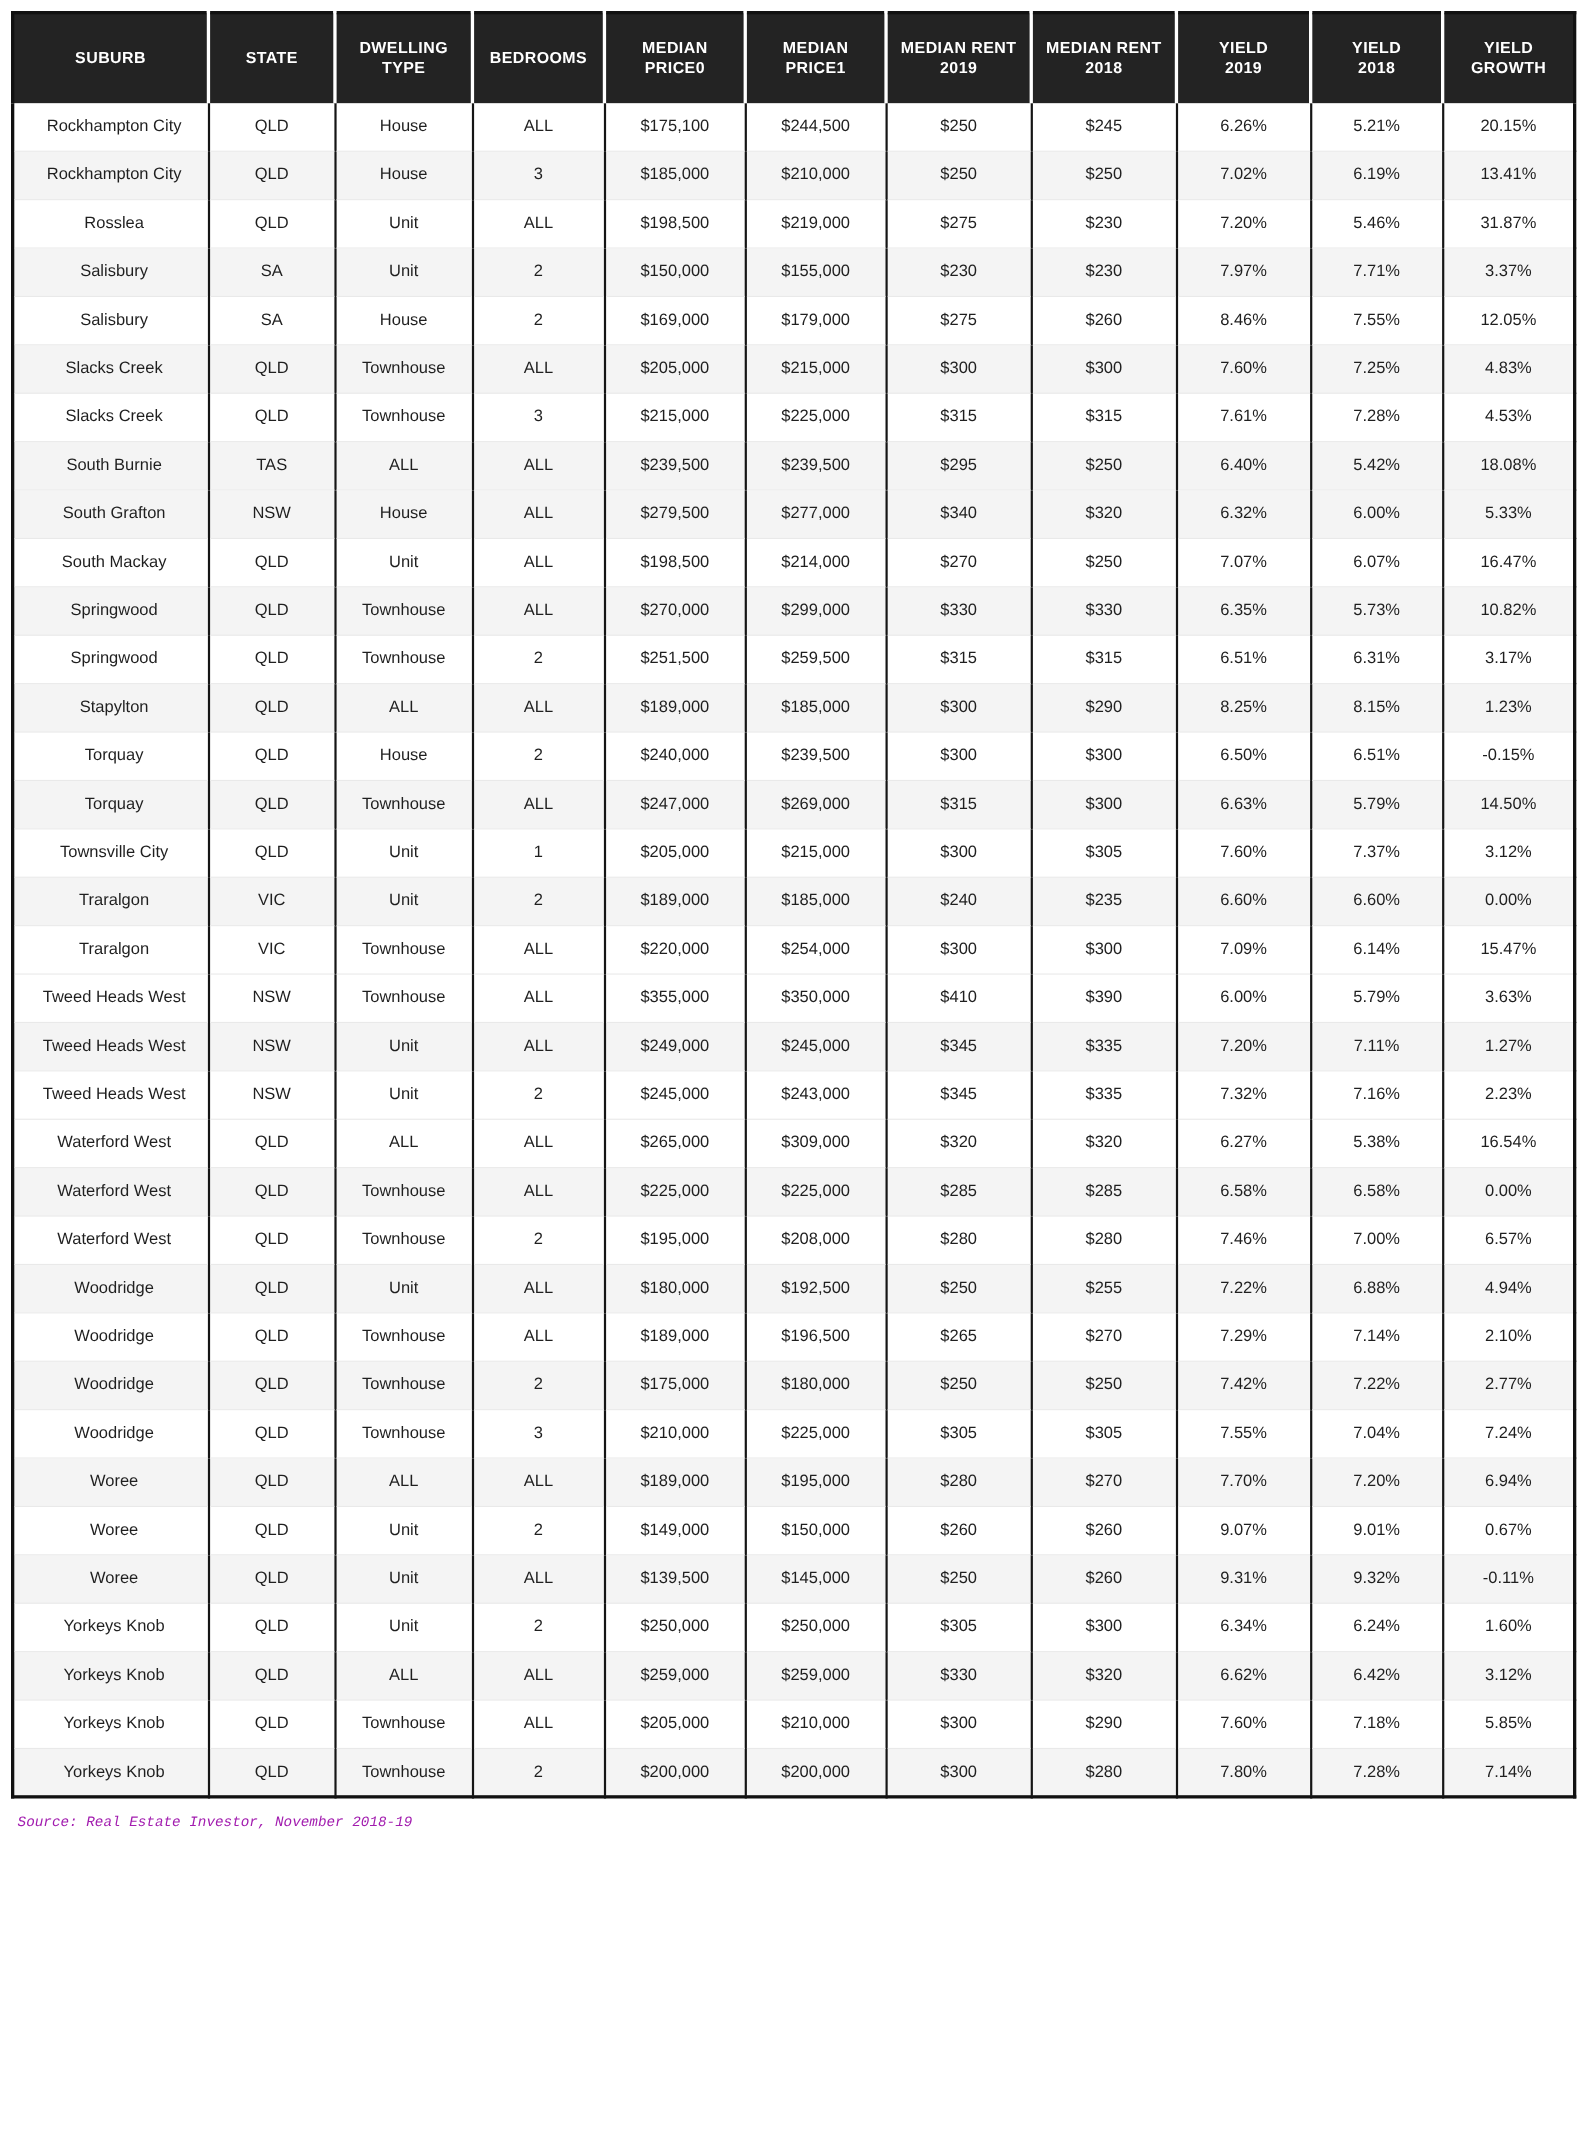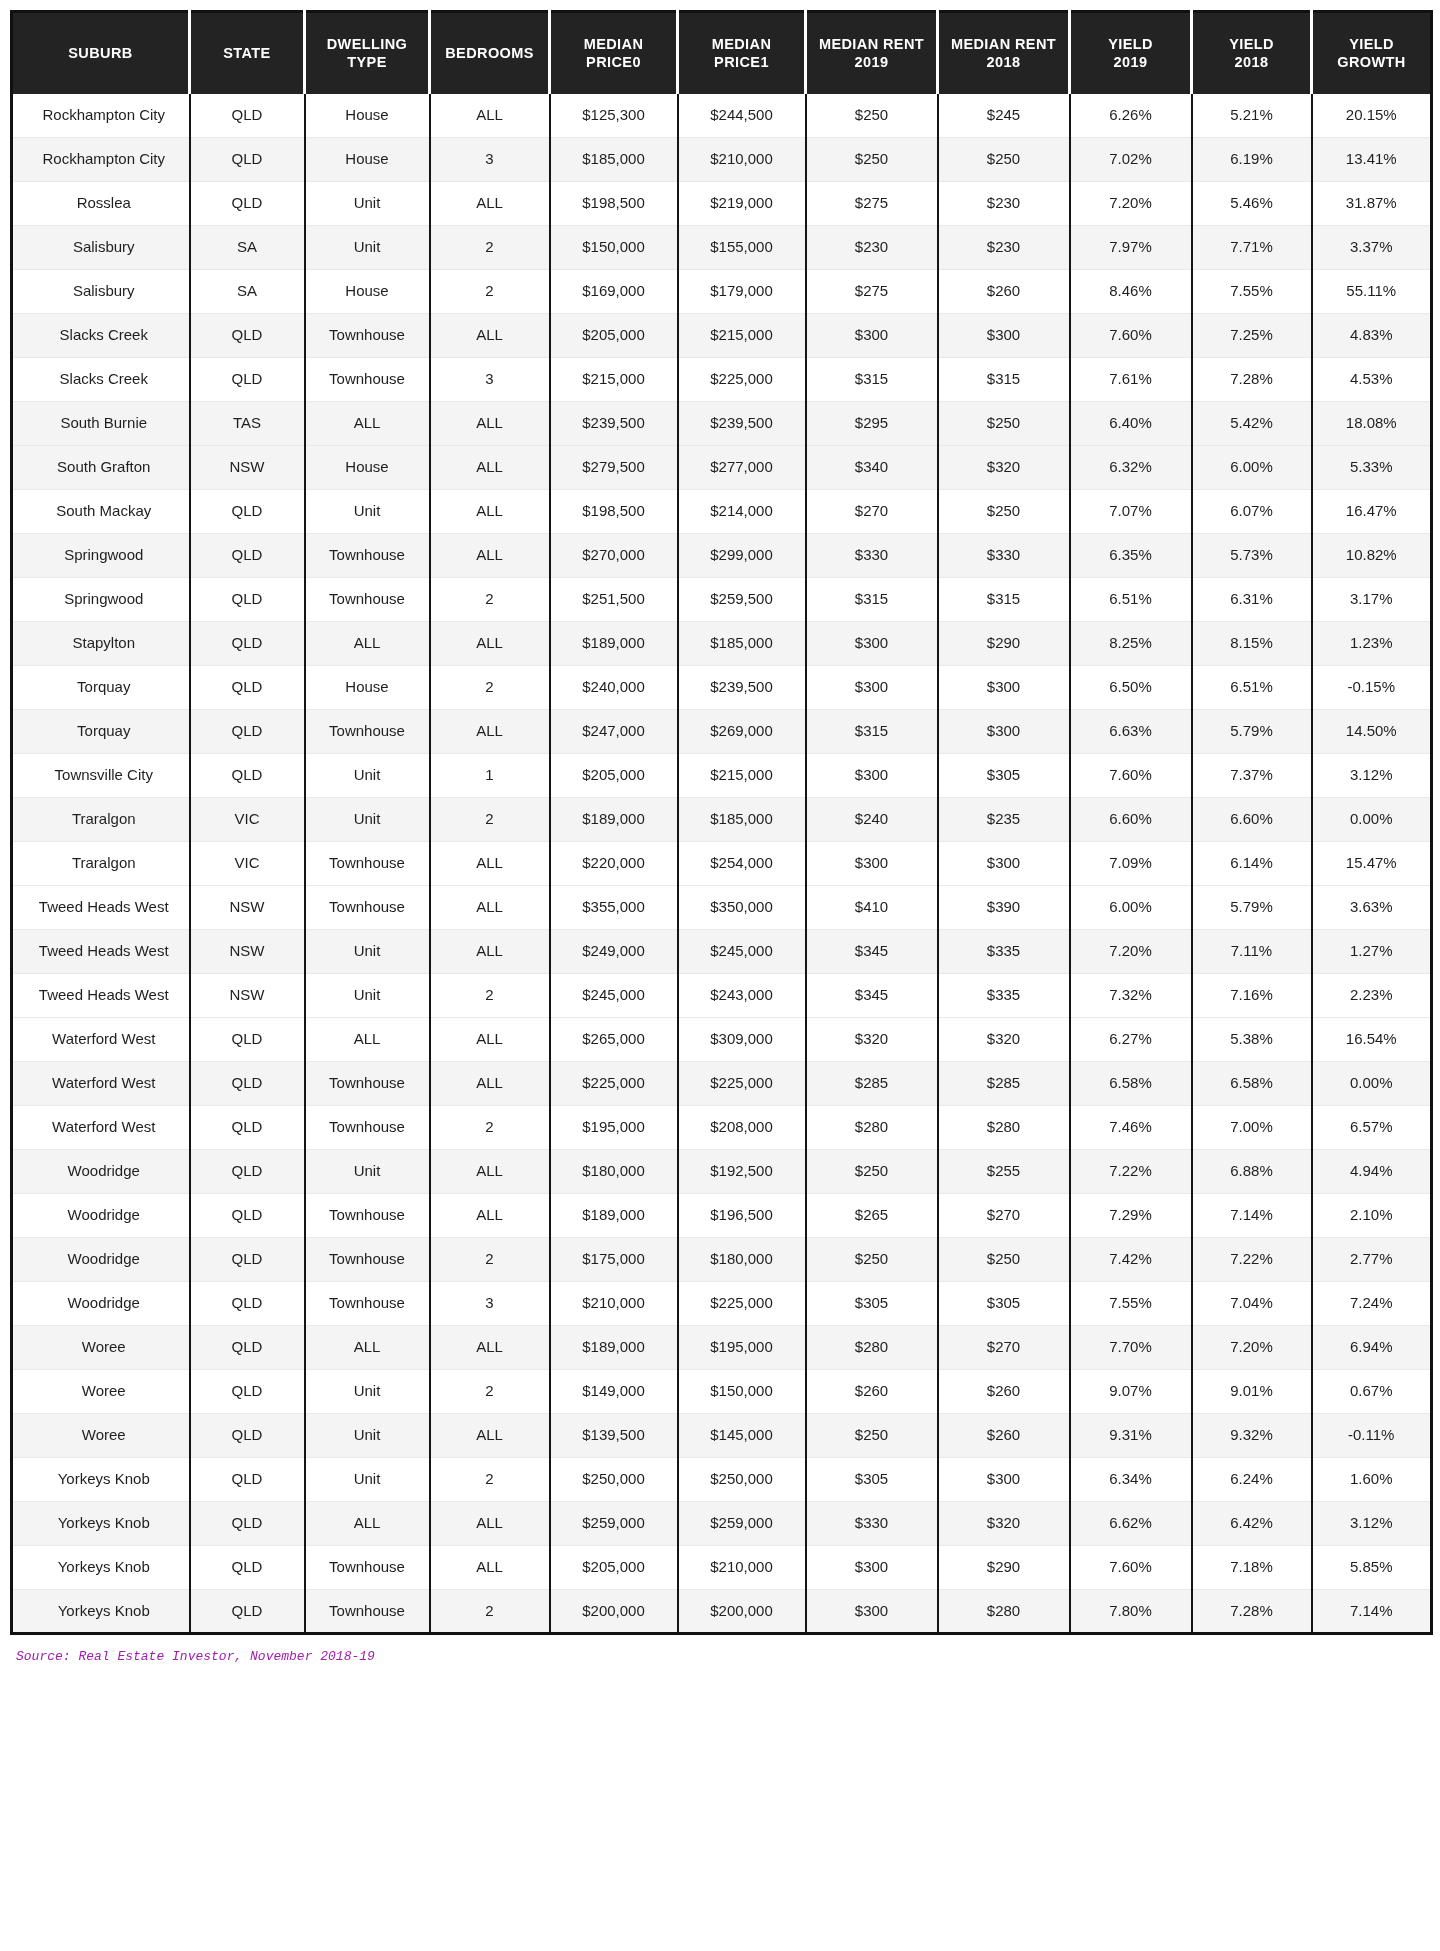--- a/index.html
+++ b/index.html
@@ -125,21 +125,21 @@
           <th><span>YIELD</span><br><span>2018</span></th>
           <th><span>YIELD</span><br><span>GROWTH</span></th>
         </tr>
     </thead>
     <tbody id="table-body">
         <tr class="row-plain">
           <td class="suburb-cell">Rockhampton City</td>
           <td>QLD</td>
           <td>House</td>
           <td>ALL</td>
-          <td>$125,300</td>
+          <td>$175,100</td>
           <td>$244,500</td>
           <td>$250</td>
           <td>$245</td>
           <td>6.26%</td>
           <td>5.21%</td>
           <td>20.15%</td>
         </tr>
         <tr class="row-alt">
           <td class="suburb-cell">Rockhampton City</td>
           <td>QLD</td>
@@ -183,21 +183,21 @@
           <td class="suburb-cell">Salisbury</td>
           <td>SA</td>
           <td>House</td>
           <td>2</td>
           <td>$169,000</td>
           <td>$179,000</td>
           <td>$275</td>
           <td>$260</td>
           <td>8.46%</td>
           <td>7.55%</td>
-          <td>55.11%</td>
+          <td>12.05%</td>
         </tr>
         <tr class="row-alt">
           <td class="suburb-cell">Slacks Creek</td>
           <td>QLD</td>
           <td>Townhouse</td>
           <td>ALL</td>
           <td>$205,000</td>
           <td>$215,000</td>
           <td>$300</td>
           <td>$300</td>

